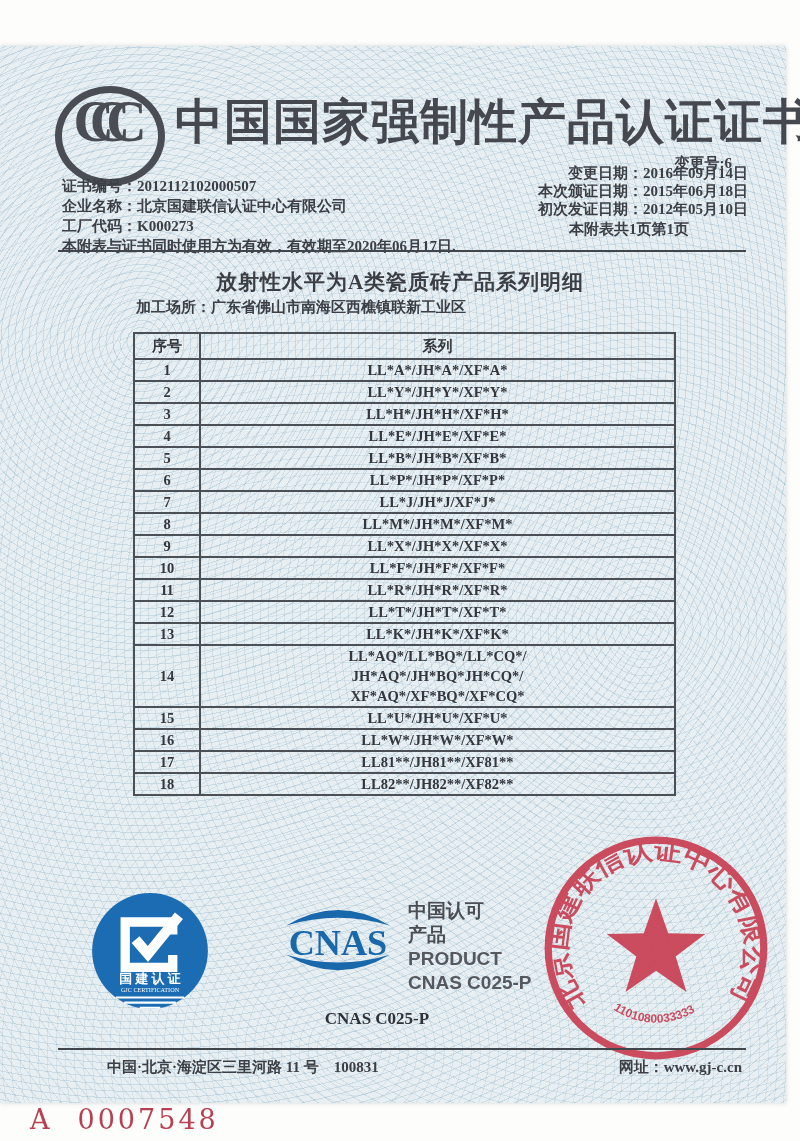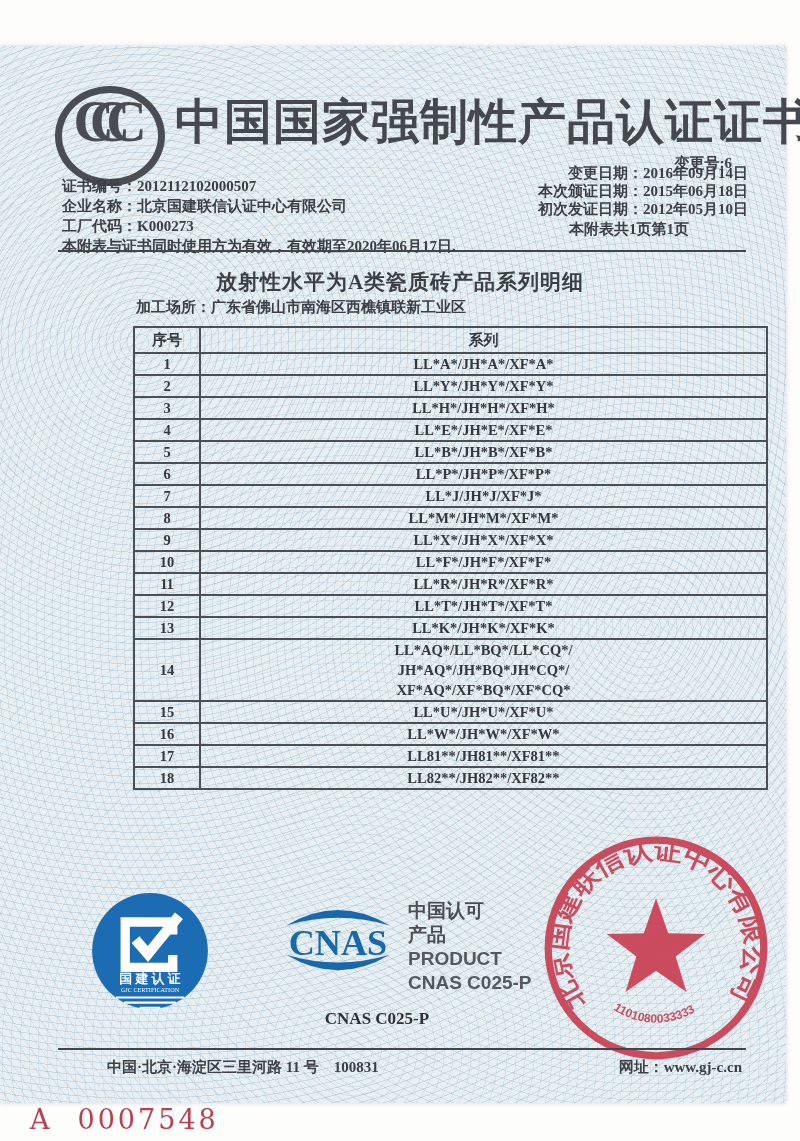--- a/index.html
+++ b/index.html
@@ -44,21 +44,21 @@
   .meta-right .pg{text-align:center;padding-right:28px;margin-top:2px;}
   .rule{position:absolute;left:58px;top:204px;width:688px;border-top:2px solid #41454c;}
 
   
   .sec-title{position:absolute;left:100px;top:222px;width:600px;text-align:center;
     font-size:21px;font-weight:bold;color:#3b3f45;letter-spacing:1px;}
   .site-line{position:absolute;left:136px;top:252px;font-size:15px;font-weight:bold;color:#3c4046;}
 
   
   table.series{
-    position:absolute;left:133px;top:280px;width:635px;
+    position:absolute;left:133px;top:286px;width:543px;
     border-collapse:collapse;table-layout:fixed;
   }
   table.series td,table.series th{
     border:2px solid #4b5057;padding:0;margin:0;
     font-size:14.5px;font-weight:bold;color:#34383e;text-align:center;
     line-height:20px;height:20px;
   }
   table.series th{height:24px;font-size:15px;font-weight:bold;}
   table.series .col-no{width:64px;}
   td.multiline{white-space:pre-line;}

